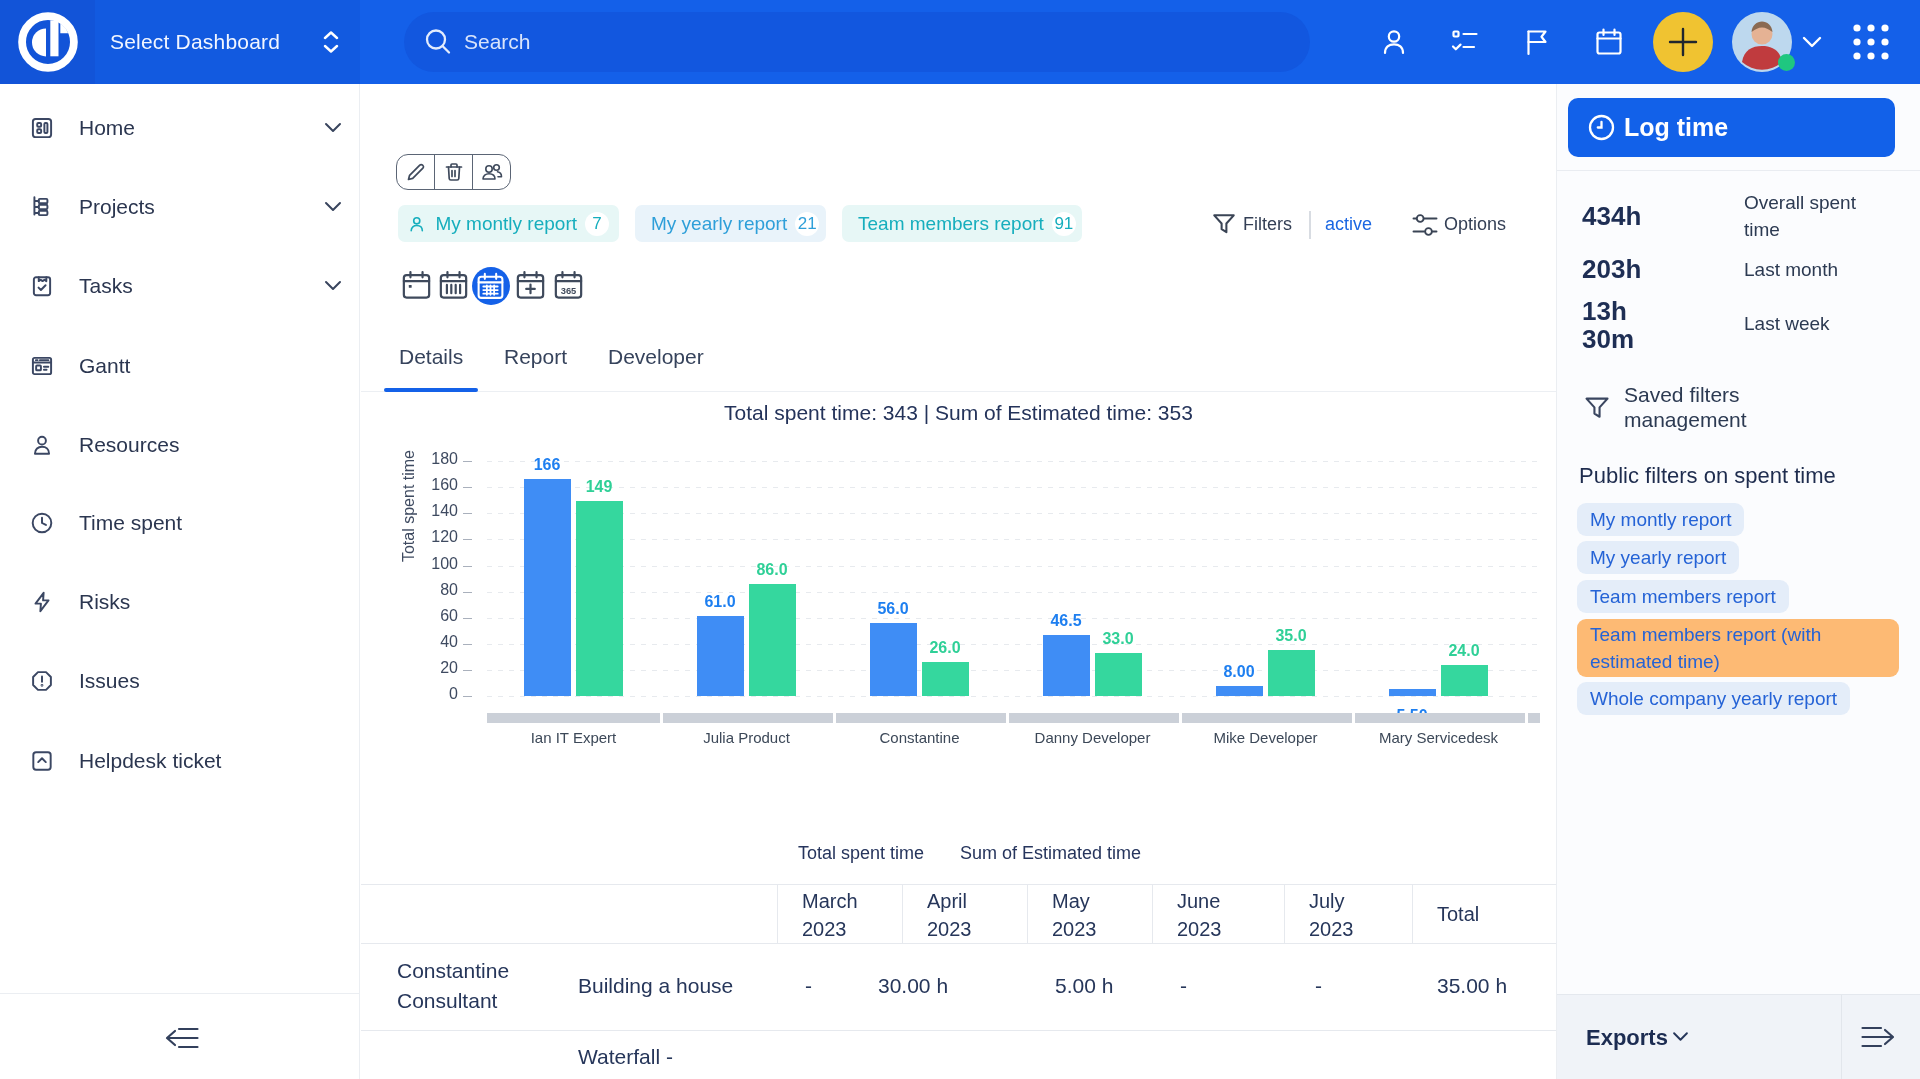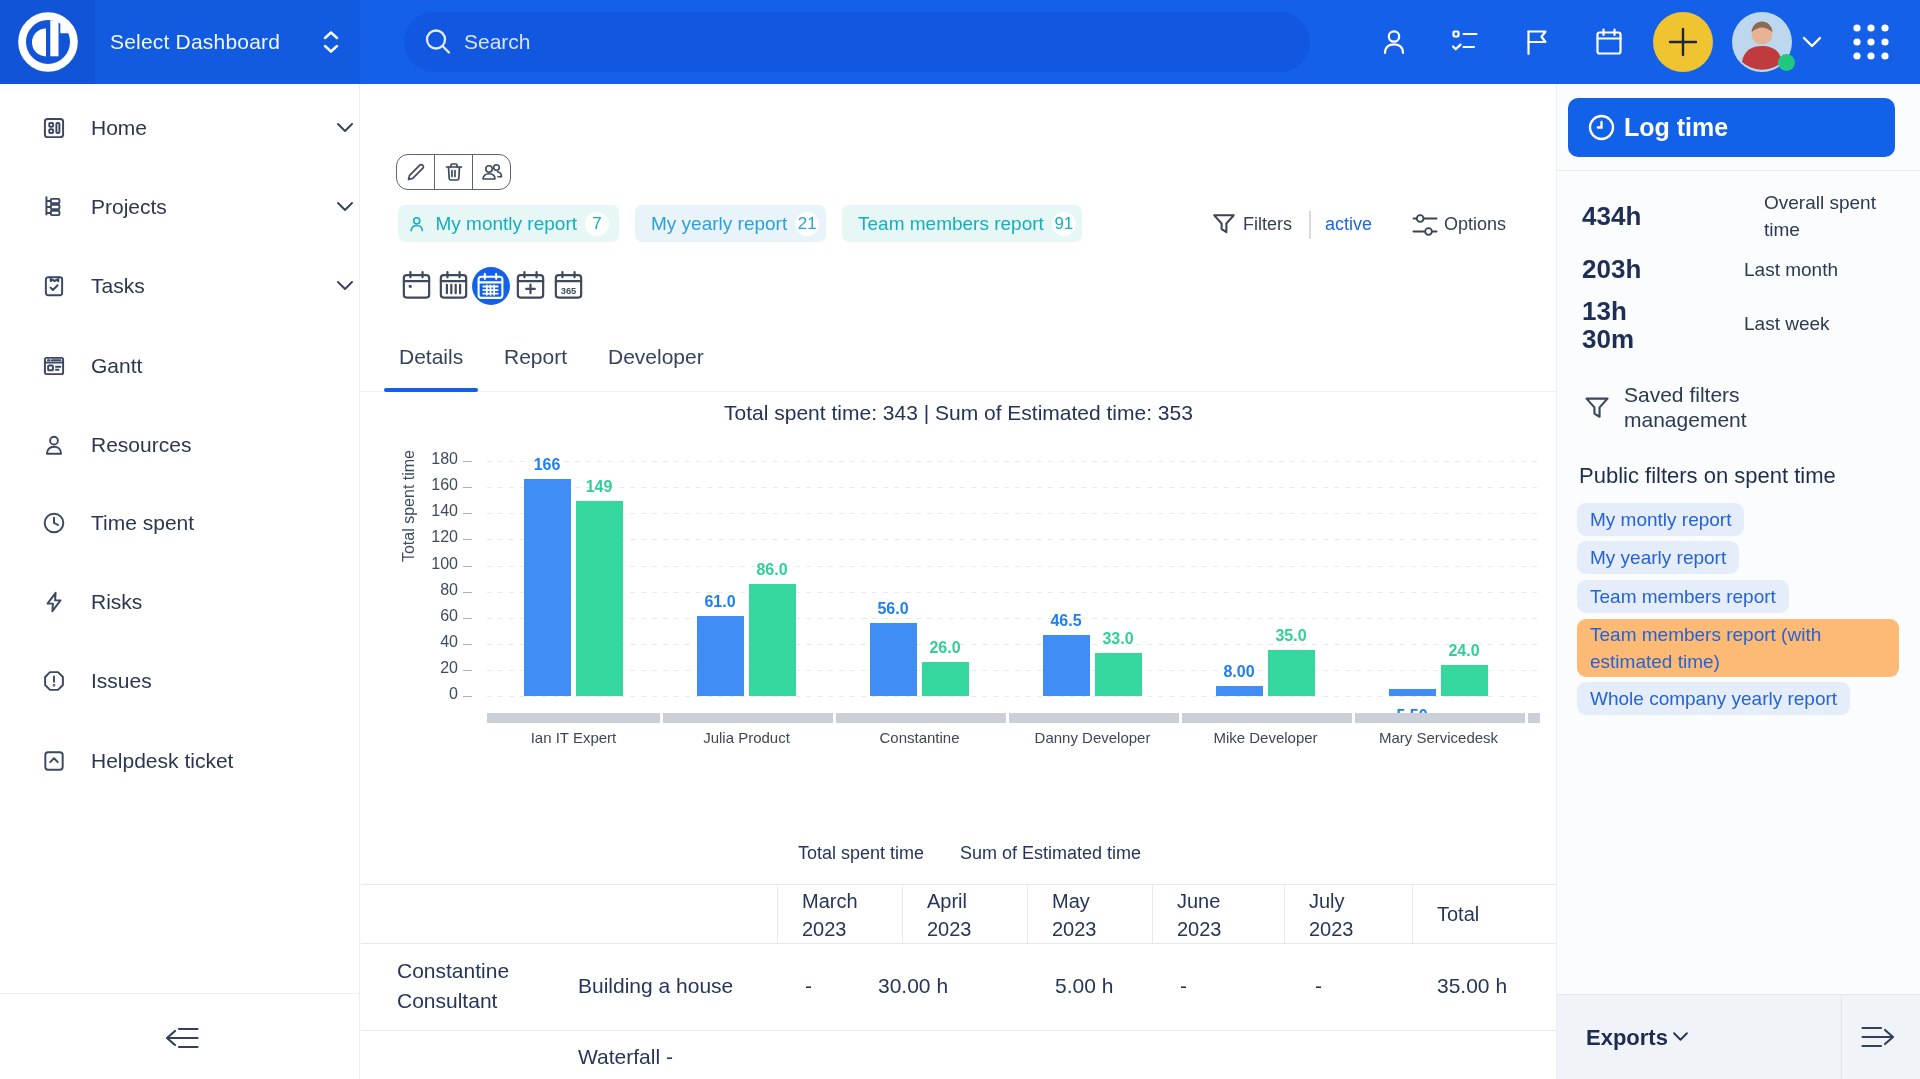--- a/index.html
+++ b/index.html
@@ -12,21 +12,21 @@
 .topbar { position:absolute; left:0; top:0; width:1920px; height:84px; background:#1460E9; }
 .logobox { position:absolute; left:0; top:0; width:95px; height:84px; background:#1254D8; }
 .seldash-bg { position:absolute; left:95px; top:0; width:265px; height:84px; background:#125AE0; }
 .seldash { position:absolute; left:110px; top:0; height:84px; line-height:84px; color:#F2F6FF; font-size:21px; font-weight:500; letter-spacing:.2px;}
 .searchpill { position:absolute; left:404px; top:12px; width:906px; height:60px; border-radius:30px; background:#1257DF; }
 .searchtxt { position:absolute; left:464px; top:0; height:60px; line-height:60px; color:#D9E4FB; font-size:21px; }
 .topico { position:absolute; top:27px; }
 
 
 .sidebar { position:absolute; left:0; top:84px; width:360px; height:995px; background:#fff; border-right:1px solid #EBEEF2; }
-.snav-item { position:absolute; left:12px; width:416px; height:40px; }
+.snav-item { position:absolute; left:0; width:416px; height:40px; }
 .snav-item .txt { position:absolute; left:79px; top:0; height:40px; line-height:40px; font-size:21px; color:#2B3650; }
 .snav-item svg.ic { position:absolute; left:29px; top:7px; }
 .snav-item svg.chev { position:absolute; left:324px; top:14px; }
 .side-foot { position:absolute; left:0; top:909px; width:359px; height:86px; border-top:1px solid #EBEEF2; }
 
 
 .main { position:absolute; left:361px; top:84px; width:1195px; height:995px; background:#fff; }
 .h1 { position:absolute; left:397px; top:111px; font-size:27px; font-weight:700; color:#1E2E54; }
 .h1 .cnt { font-size:21px; font-weight:400; color:#949DAE; }
 .actions { position:absolute; left:396px; top:154px; width:115px; height:36px; border:1.5px solid #5B6575; border-radius:12px; display:flex; }
@@ -454,21 +454,21 @@
   <div class="rpanel"></div>
   <div class="logbtn">
       <span class="t">Log time</span>
     </div>
   <svg class="abs" style="left:1588px; top:114px;" width="27" height="27" viewBox="0 0 27 27" fill="none" stroke="#fff" stroke-width="2.3" stroke-linecap="round">
     <circle cx="13.5" cy="13.5" r="11.5"></circle>
       <path d="M13.5 7.8 L13.5 13.5 L9.8 13.5"></path>
   </svg>
   <div class="rdiv"></div>
   <div class="stat-big" style="top:202px;">434h</div>
-  <div class="stat-lab" style="top:189px;margin-left:20px;">Overall spent<br>time</div>
+  <div class="stat-lab" style="top:189px;">Overall spent<br>time</div>
   <div class="stat-big" style="top:255px;">203h</div>
   <div class="stat-lab" style="top:256px;">Last month</div>
   <div class="stat-big" style="top:297px;">13h<br>30m</div>
   <div class="stat-lab" style="top:310px;">Last week</div>
   <svg class="abs" style="left:1583px; top:394px;" width="28" height="28" viewBox="0 0 24 24" fill="none" stroke="#3A4660" stroke-width="1.8" stroke-linejoin="round">
     <path d="M3 4 H21 L14.2 11.5 V19.5 L9.8 16.8 V11.5 Z"></path>
   </svg>
   <div class="sfm">Saved filters<br>management</div>
   <div class="pft">Public filters on spent time</div>
   <div class="rchip" style="top:503px;">My montly report</div>

